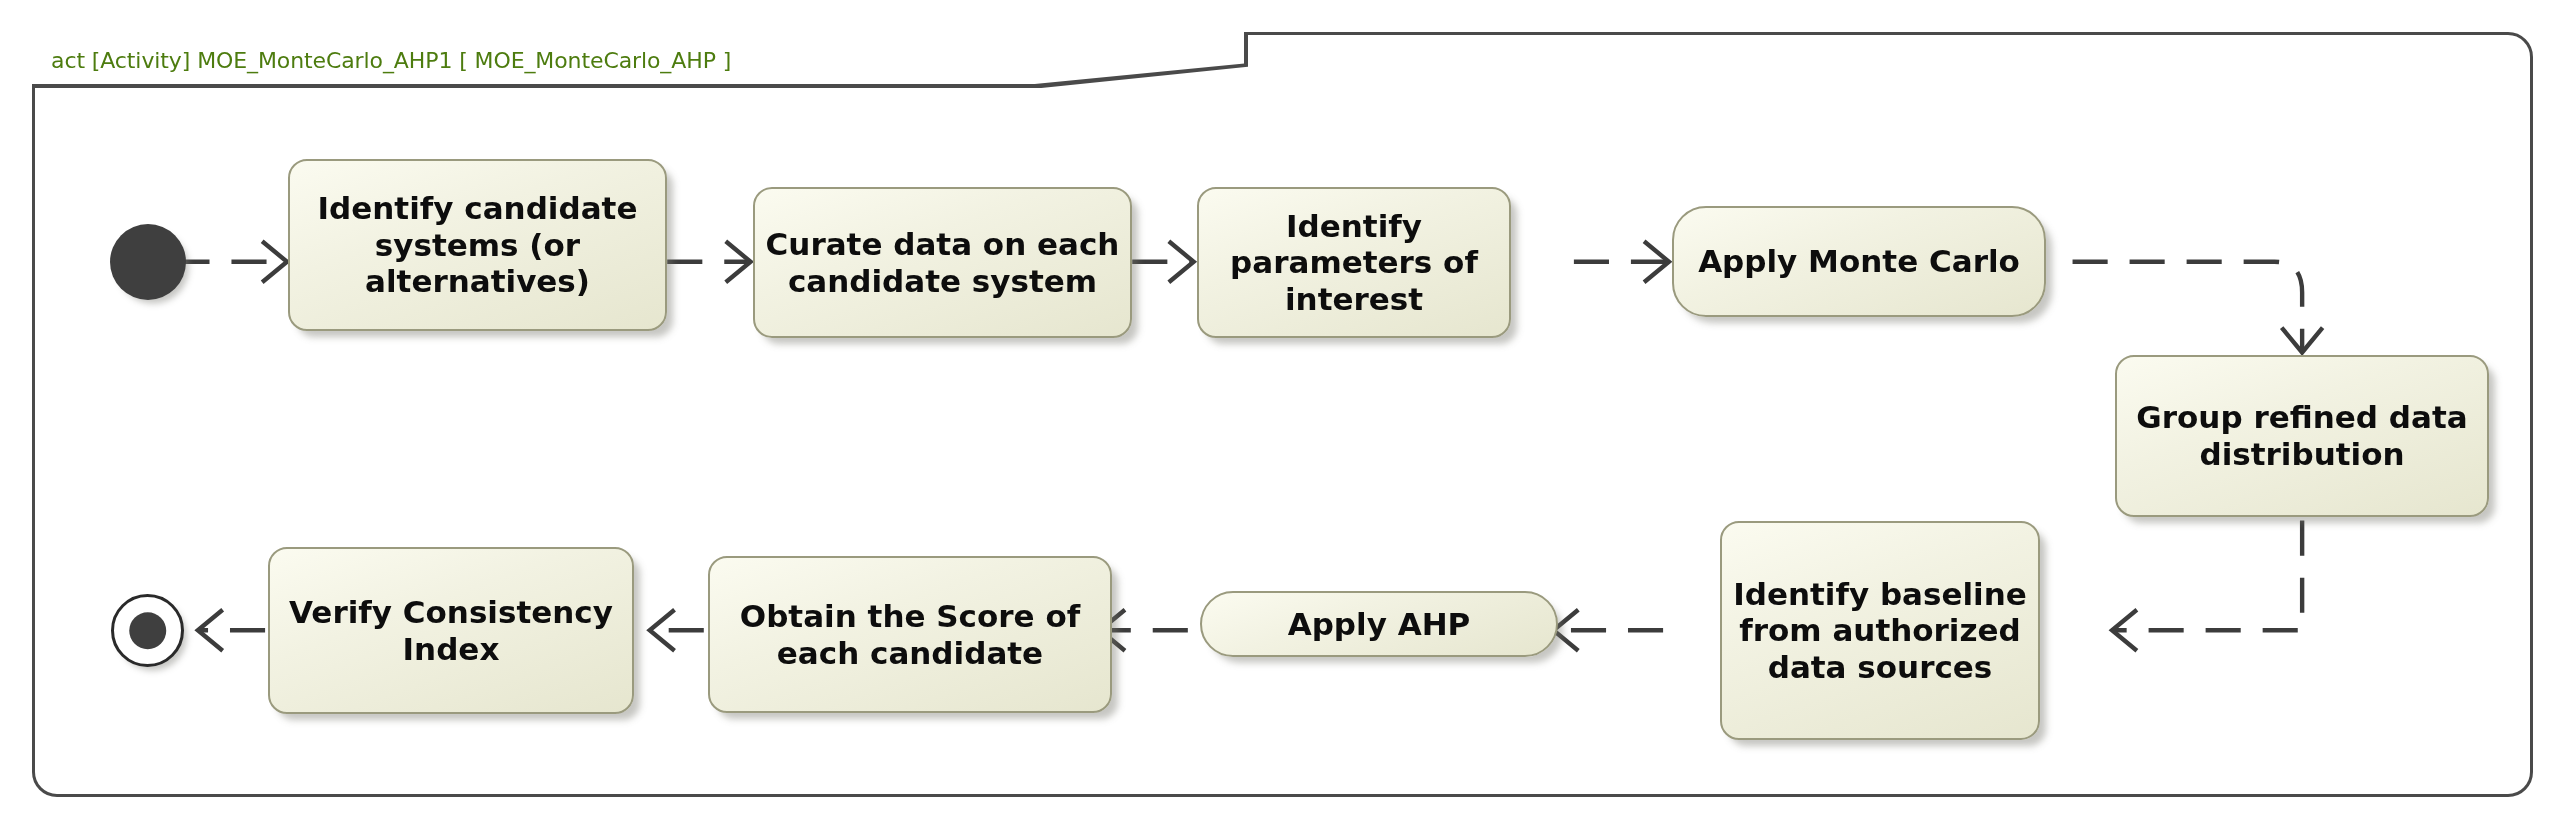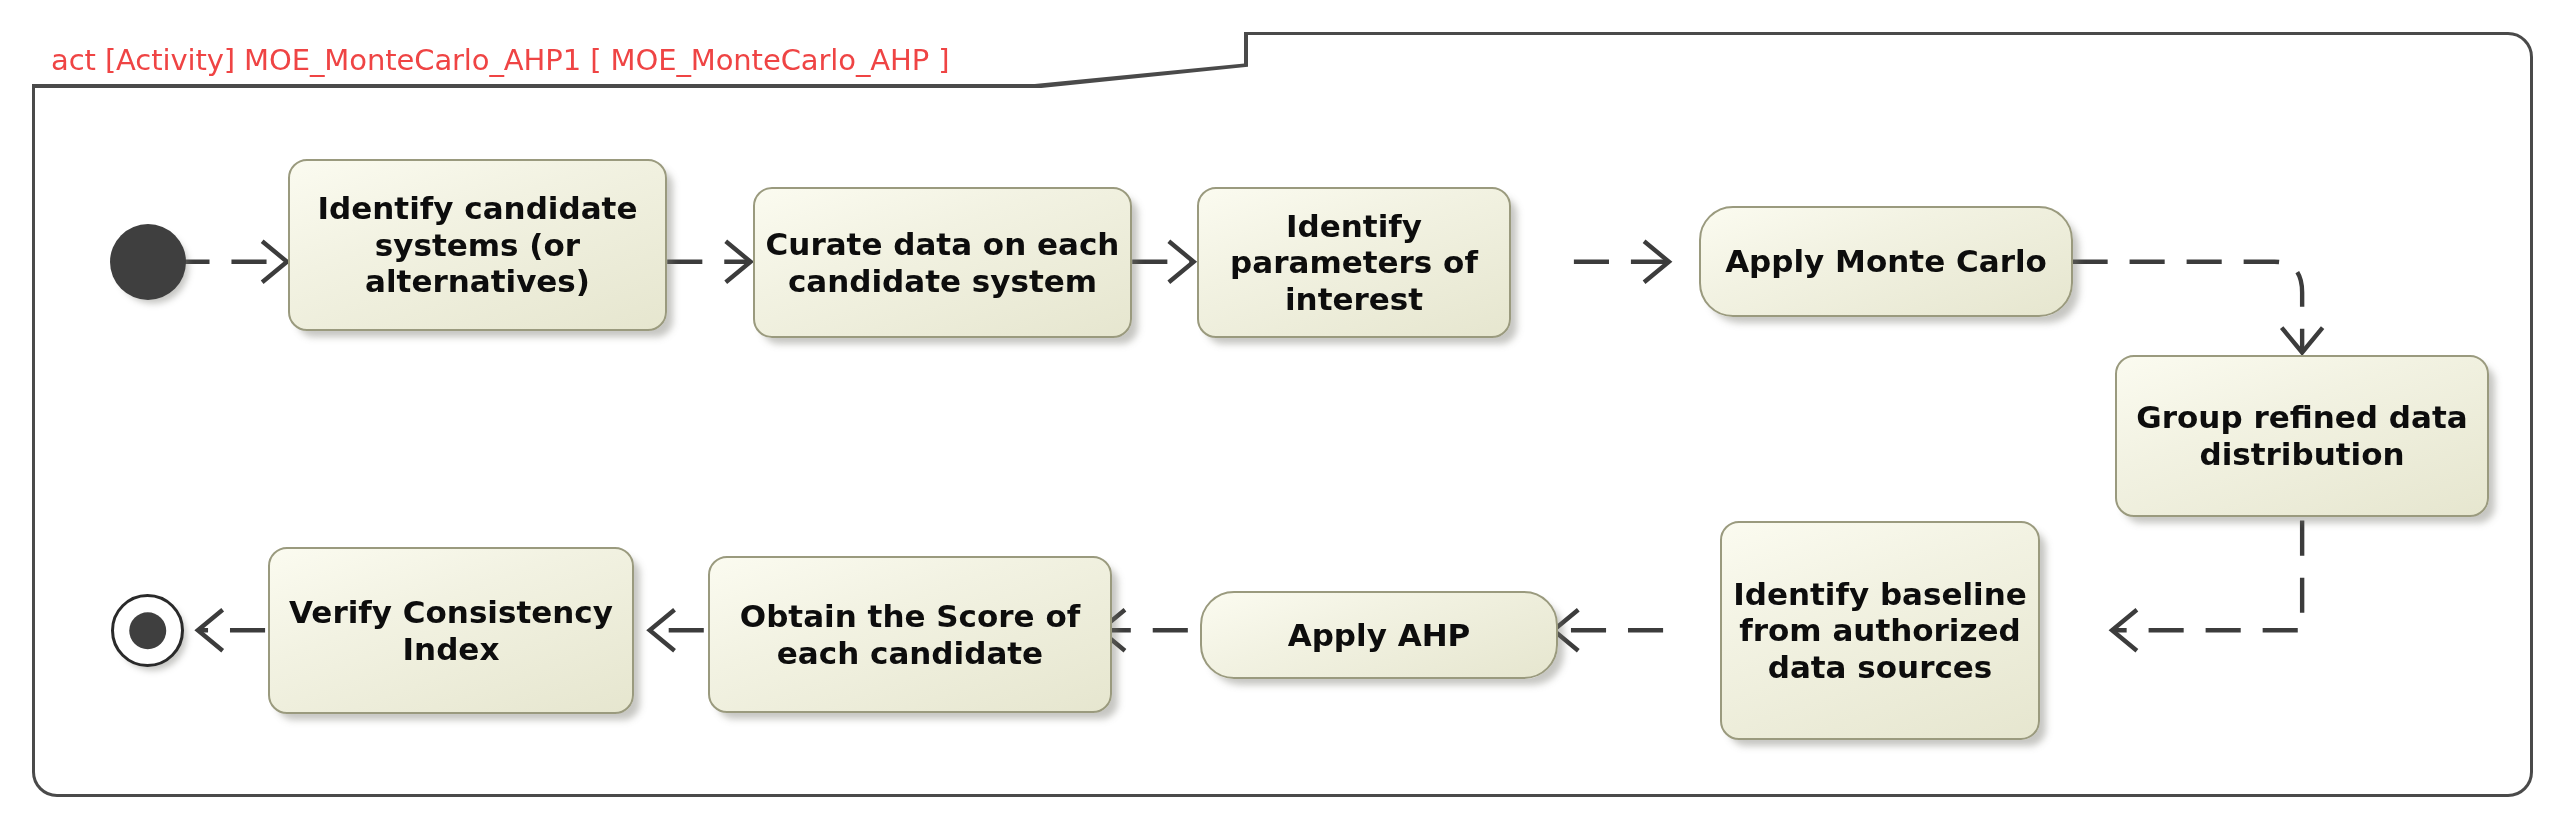--- a/index.html
+++ b/index.html
@@ -32,22 +32,22 @@
     clip-path:polygon(0 0, 100% 0, 100% 62%, 83% 100%, 0 100%);
   }
   #frame-tab .tab-inner{
     position:absolute;left:0;top:0;right:3.7px;bottom:3.7px;
     background:#ffffff;
     clip-path:polygon(0 0, 100% 0, 100% 60%, 82.5% 100%, 0 100%);
   }
   #frame-tab .tab-text{
     position:absolute;left:19px;top:50%;transform:translateY(-50%);
     white-space:nowrap;
-    font-size:29px;
-    color:#ef4444;
+    font-size:22px;
+    color:#4d7c0f;
     letter-spacing:-0.1px;
     text-align:right;
   }
 
   
   .node{
     position:absolute;
     box-sizing:border-box;
     border:2.2px solid #9a9a7e;
     border-radius:19px;
@@ -180,33 +180,33 @@
   </div>
 
   <div class="node" style="left:753px;top:187px;width:379px;height:151px;text-align:center;">
     <span>Curate data on each candidate system</span>
   </div>
 
   <div class="node" style="left:1197px;top:187px;width:314px;height:151px;">
     <span>Identify parameters of interest</span>
   </div>
 
-  <div class="node pill" style="left:1672px;top:206px;width:374px;height:111px;margin-left:27px;">
+  <div class="node pill" style="left:1672px;top:206px;width:374px;height:111px;">
     <span>Apply Monte Carlo</span>
   </div>
 
   <div class="node" style="left:2115px;top:355px;width:374px;height:162px;">
     <span>Group refined data distribution</span>
   </div>
 
   <div class="node" style="left:1720px;top:521px;width:320px;height:219px;">
     <span>Identify baseline from authorized data sources</span>
   </div>
 
-  <div class="node pill" style="left:1200px;top:591px;width:358px;height:88px;">
+  <div class="node pill" style="left:1200px;top:591px;width:358px;height:66px;">
     <span>Apply AHP</span>
   </div>
 
   <div class="node" style="left:708px;top:556px;width:404px;height:157px;">
     <span>Obtain the Score of each candidate</span>
   </div>
 
   <div class="node" style="left:268px;top:547px;width:366px;height:167px;">
     <span>Verify Consistency Index</span>
   </div>

